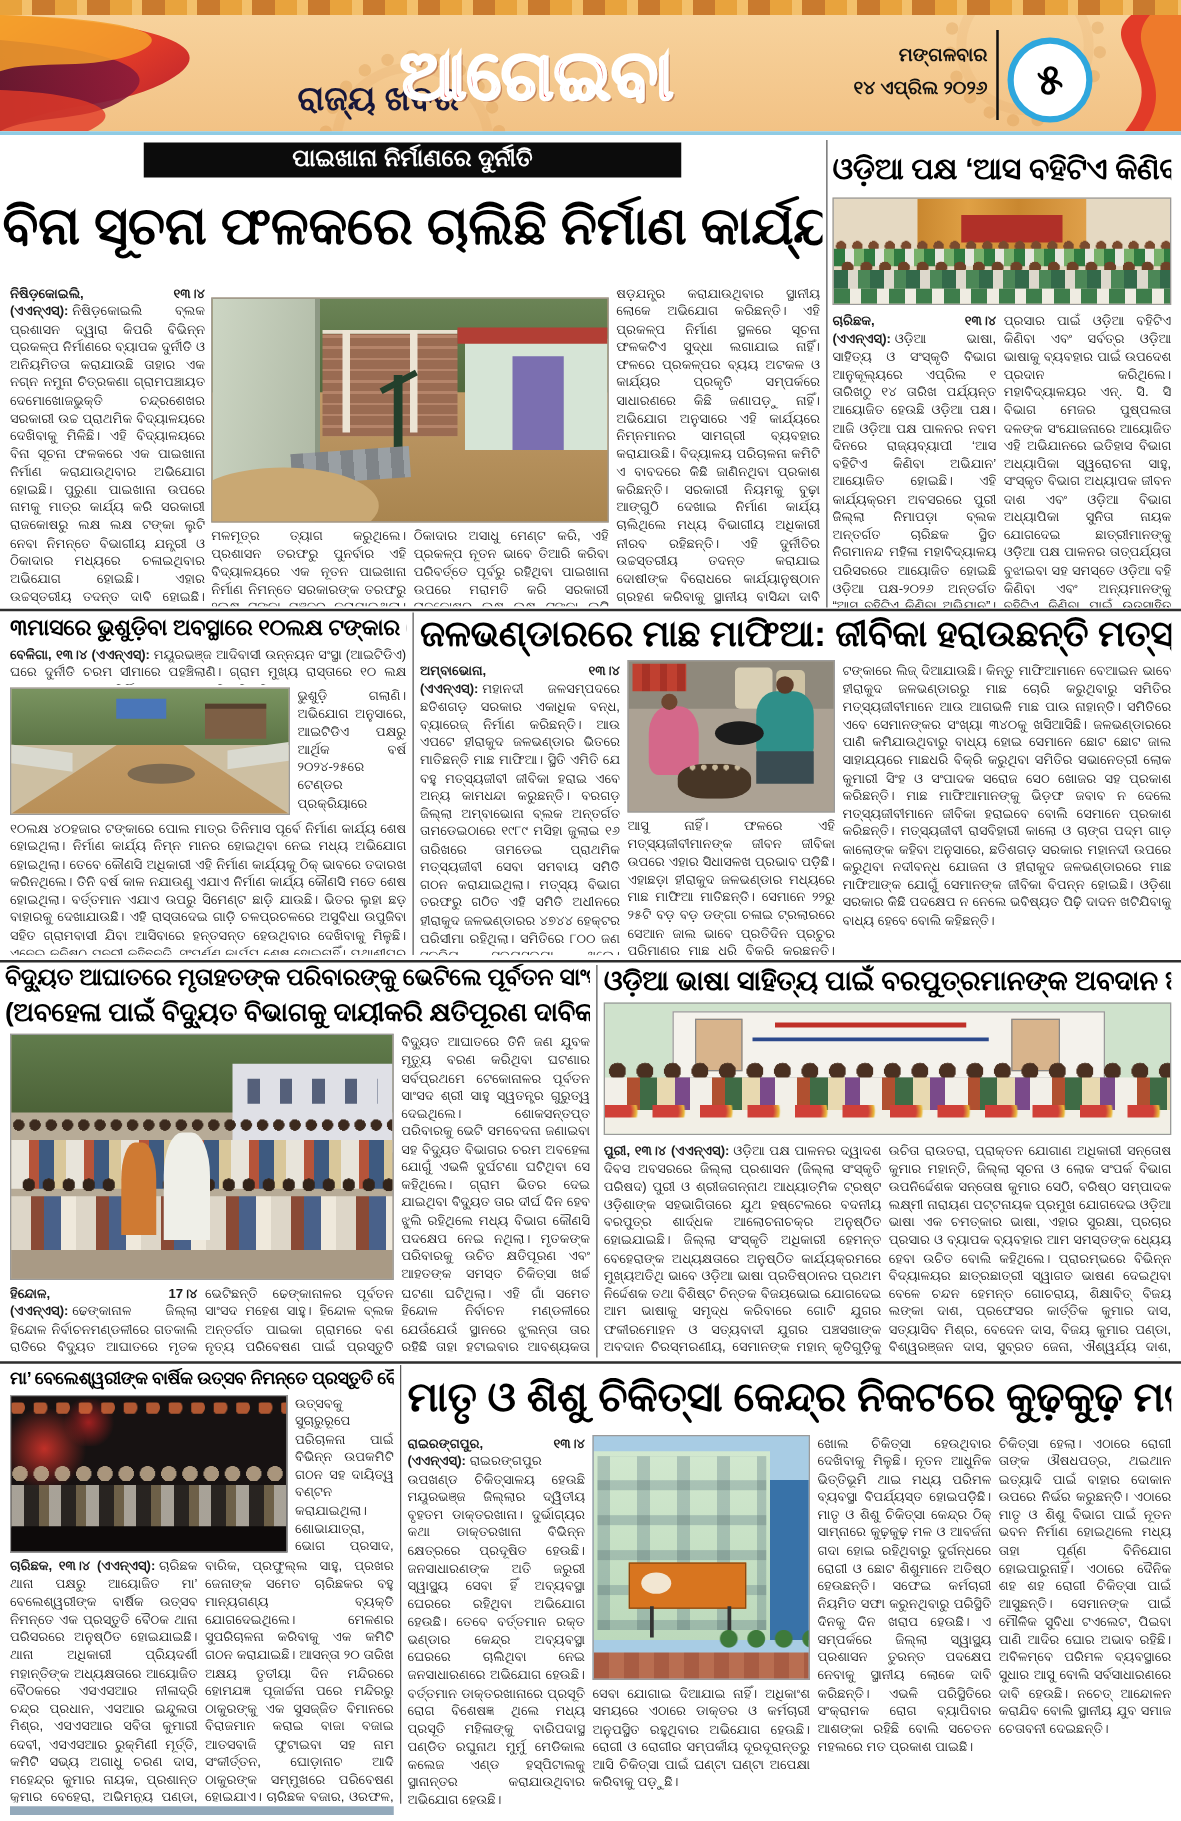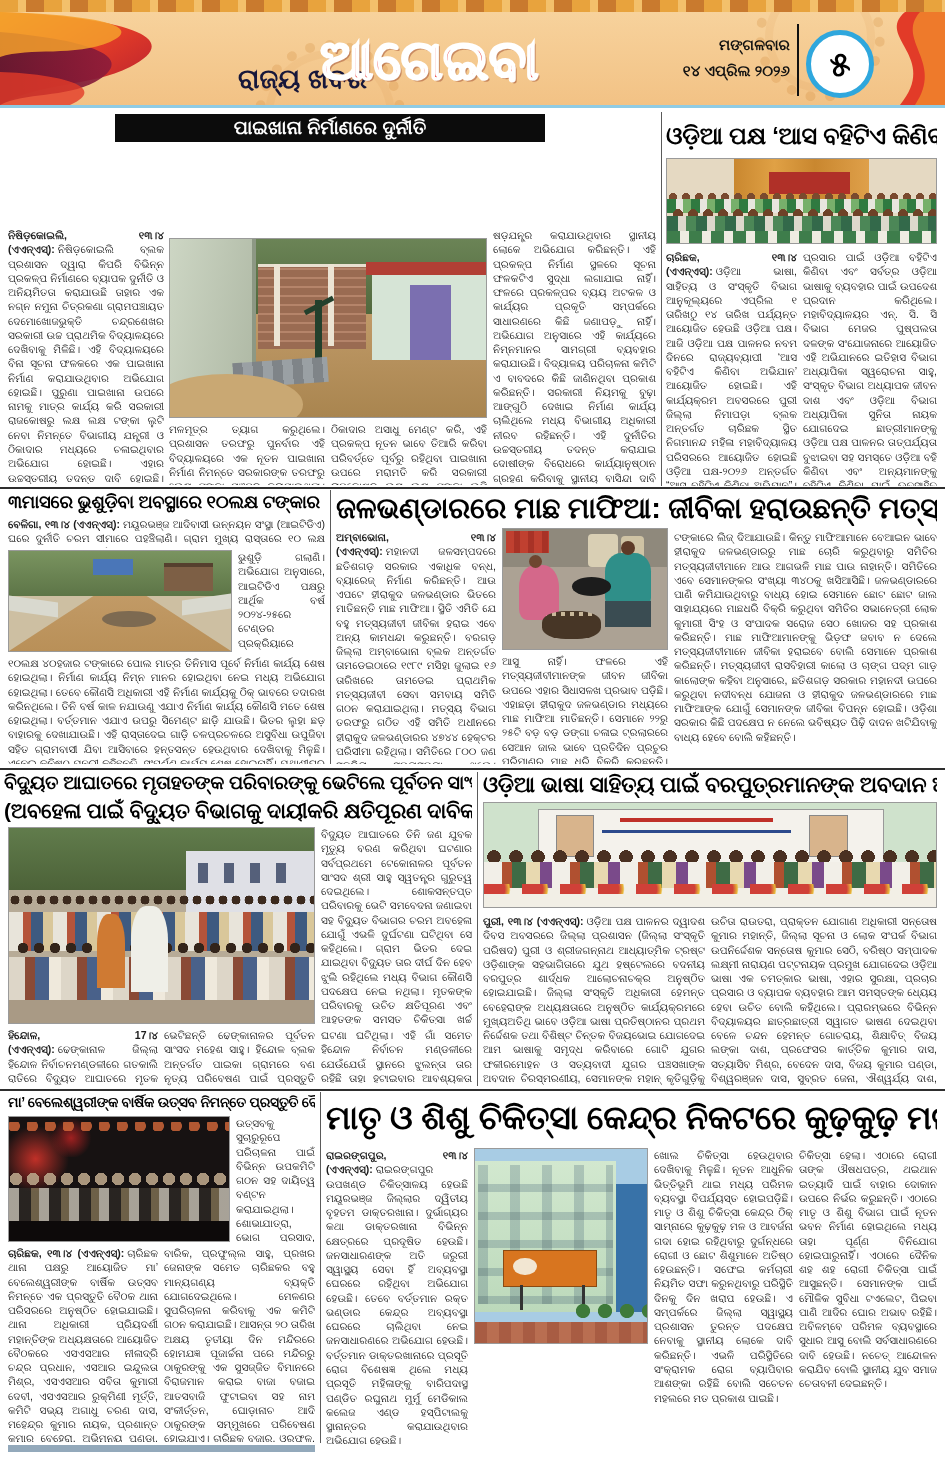--- a/index.html
+++ b/index.html
@@ -60,20 +60,21 @@
     <div class="abs" style="left:797px;top:12px;width:2px;height:72px;background:#111;"></div>
     <div class="abs" style="left:806px;top:18px;width:58px;height:58px;border-radius:50%;background:#fff;border:5px solid #2fa7dd;text-align:center;">
       <span style="font-size:34px;font-weight:800;color:#000;line-height:58px;">୫</span>
     </div>
   </div>
 
   <div class="abs" style="left:0;top:110px;width:688px;height:377px;">
     <div class="abs" style="left:115px;top:4px;width:430px;height:28px;background:#0c0c0c;text-align:center;">
       <span style="color:#fff;font-size:19px;font-weight:bold;line-height:28px;">ପାଇଖାନା ନିର୍ମାଣରେ ଦୁର୍ନୀତି</span>
     </div>
+    <div class="hl center" style="left:2px;top:34px;width:656px;height:76px;font-size:42px;line-height:74px;">ବିନା ସୂଚନା ଫଳକରେ ଚାଲିଛି ନିର୍ମାଣ କାର୍ଯ୍ୟ</div>
 
     <div class="body-col" style="left:8px;top:118px;width:156px;height:256px;">
       <span class="dl">ନିଷିଡ଼କୋଇଲି, ୧୩।୪ (ଏଏନ୍‌ଏସ୍):</span><span>ନିଷିଡ଼କୋଇଲି ବ୍ଲକ ପ୍ରଶାସନ ଦ୍ୱାରା କିପରି ବିଭିନ୍ନ ପ୍ରକଳ୍ପ ନିର୍ମାଣରେ ବ୍ୟାପକ ଦୁର୍ନୀତି ଓ ଅନିୟମିତତା କରାଯାଉଛି ତାହାର ଏକ ନଗ୍ନ ନମୁନା ଚିତ୍ରକଣା ଗ୍ରାମପଞ୍ଚାୟତ ଦେମୋଖୋଜଭୁକ୍ତି ଚନ୍ଦ୍ରଶେଖର ସରକାରୀ ଉଚ୍ଚ ପ୍ରାଥମିକ ବିଦ୍ୟାଳୟରେ ଦେଖିବାକୁ ମିଳିଛି। ଏହି ବିଦ୍ୟାଳୟରେ ବିନା ସୂଚନା ଫଳକରେ ଏକ ପାଇଖାନା ନିର୍ମାଣ କରାଯାଉଥିବାର ଅଭିଯୋଗ ହୋଇଛି। ପୁରୁଣା ପାଇଖାନା ଉପରେ ନାମକୁ ମାତ୍ର କାର୍ଯ୍ୟ କରି ସରକାରୀ ରାଜକୋଷରୁ ଲକ୍ଷ ଲକ୍ଷ ଟଙ୍କା ଲୁଟି ନେବା ନିମନ୍ତେ ବିଭାଗୀୟ ଯନ୍ତ୍ରୀ ଓ ଠିକାଦାର ମଧ୍ୟରେ ଚଳାଇଥିବାର ଅଭିଯୋଗ ହୋଇଛି। ଏହାର ଉଚ୍ଚସ୍ତରୀୟ ତଦନ୍ତ ଦାବି ହୋଇଛି। କଟକ ସଦର ନିର୍ବାଚନ ମଣ୍ଡଳୀ ତଥା ନିଷିଡ଼କୋଇଲି ବ୍ଲକ ଚିତ୍ରକଣା ଗ୍ରାମପଞ୍ଚାୟତ ଦେମୋଖୋ ଚନ୍ଦ୍ରଶେଖର ସରକାରୀ ଉଚ୍ଚ ପ୍ରାଥମିକ ବିଦ୍ୟାଳୟ ପରିସରରେ ଦୀର୍ଘ ଦିନ ହେଲା ଏକ ପାଇଖାନା ରହିଥିଲା। ଏହି ପାଇଖାନାରେ ବିଦ୍ୟାଳୟର ଛାତ୍ର ଛାତ୍ରୀ ଓ ଶିକ୍ଷକ ଶିକ୍ଷୟିତ୍ରୀମାନେ</span>
     </div>
 
     <div class="photo" style="left:169px;top:128px;width:318px;height:180px;background:#b5915f;">
       <div class="ph" style="left:0;top:0;width:100%;height:42%;background:linear-gradient(#6b8456,#51683d);"></div>
       <div class="ph" style="left:0;top:42%;width:100%;height:58%;background:linear-gradient(#c09a68,#a9854f);"></div>
       <div class="ph" style="left:28%;top:14%;width:34%;height:46%;background:repeating-linear-gradient(0deg,#9a6b52 0 7px,#b5846a 7px 9px);border-top:3px solid #e8e0d0;"></div>
       <div class="ph" style="left:33%;top:14%;width:6px;height:46%;background:#ece4d4;"></div>
@@ -236,17 +237,18 @@
       <div class="ph" style="left:0;top:6%;width:82%;height:78%;background:linear-gradient(#d2e8cf,#bcd9bb);"></div>
       <div class="ph" style="left:2%;top:8%;width:78%;height:72%;background-image:repeating-linear-gradient(0deg,rgba(70,100,120,.5) 0 8px,transparent 8px 28px),repeating-linear-gradient(90deg,rgba(70,100,120,.5) 0 10px,transparent 10px 32px);background-blend-mode:multiply;opacity:.55;"></div>
       <div class="ph" style="left:82%;top:18%;width:18%;height:66%;background:#3872a8;"></div>
       <div class="ph" style="left:16%;top:52%;width:54%;height:18%;background:#d8751f;border:1px solid #8a4a12;"></div>
       <div class="ph" style="left:22%;top:56%;width:14%;height:9%;background:#f2e6d2;border-radius:50%;"></div>
       <div class="ph" style="left:26%;top:70%;width:3px;height:13%;background:#333;"></div>
       <div class="ph" style="left:62%;top:70%;width:3px;height:13%;background:#333;"></div>
       <div class="ph" style="left:0;top:89%;width:100%;height:11%;background:repeating-linear-gradient(90deg,#a85c43 0 12px,#b96e51 12px 24px);"></div>
       <div class="ph dots" style="left:58%;top:80%;width:42%;height:9%;background-image:radial-gradient(circle at 8px 7px,#3e7a3a 40%,transparent 45%);background-size:22px 16px;"></div>
     </div>
+    <div class="body-col" style="left:148px;top:256px;width:174px;height:109px;">ସେବା ଯୋଗାଇ ଦିଆଯାଇ ନାହିଁ। ଅଧିକାଂଶ ସମୟରେ ଏଠାରେ ଡାକ୍ତର ଓ କର୍ମଚାରୀ ଅନୁପସ୍ଥିତ ରହୁଥିବାର ଅଭିଯୋଗ ହେଉଛି। ରୋଗୀ ଓ ରୋଗୀର ସମ୍ପର୍କୀୟ ଦୂରଦୂରାନ୍ତରୁ ଆସି ଚିକିତ୍ସା ପାଇଁ ଘଣ୍ଟା ଘଣ୍ଟା ଅପେକ୍ଷା କରିବାକୁ ପଡ଼ୁଛି।</div>
     <div class="body-col" style="left:328px;top:56px;width:139px;height:309px;">ଖୋଲ ଚିକିତ୍ସା ହେଉଥିବାର ଦେଖିବାକୁ ମିଳୁଛି। ନୂତନ ଆଧୁନିକ ଭିତ୍ତିଭୂମି ଥାଇ ମଧ୍ୟ ପରିମଳ ବ୍ୟବସ୍ଥା ବିପର୍ଯ୍ୟସ୍ତ ହୋଇପଡ଼ିଛି। ମାତୃ ଓ ଶିଶୁ ଚିକିତ୍ସା କେନ୍ଦ୍ର ଠିକ୍ ସାମ୍ନାରେ କୁଢ଼କୁଢ଼ ମଳ ଓ ଆବର୍ଜନା ଗଦା ହୋଇ ରହିଥିବାରୁ ଦୁର୍ଗନ୍ଧରେ ରୋଗୀ ଓ ଛୋଟ ଶିଶୁମାନେ ଅତିଷ୍ଠ ହେଉଛନ୍ତି। ସଫେଇ କର୍ମଚାରୀ ନିୟମିତ ସଫା କରୁନଥିବାରୁ ପରିସ୍ଥିତି ଦିନକୁ ଦିନ ଖରାପ ହେଉଛି। ଏ ସମ୍ପର୍କରେ ଜିଲ୍ଲା ସ୍ୱାସ୍ଥ୍ୟ ପ୍ରଶାସନ ତୁରନ୍ତ ପଦକ୍ଷେପ ନେବାକୁ ସ୍ଥାନୀୟ ଲୋକେ ଦାବି କରିଛନ୍ତି। ଏଭଳି ପରିସ୍ଥିତିରେ ସଂକ୍ରାମକ ରୋଗ ବ୍ୟାପିବାର ଆଶଙ୍କା ରହିଛି ବୋଲି ସଚେତନ ମହଲରେ ମତ ପ୍ରକାଶ ପାଇଛି।</div>
     <div class="body-col" style="left:473px;top:56px;width:138px;height:309px;">ଚିକିତ୍ସା ହେଲା। ଏଠାରେ ରୋଗୀ ତାଙ୍କ ଔଷଧପତ୍ର, ଥଇଥାନ ଇତ୍ୟାଦି ପାଇଁ ବାହାର ଦୋକାନ ଉପରେ ନିର୍ଭର କରୁଛନ୍ତି। ଏଠାରେ ମାତୃ ଓ ଶିଶୁ ବିଭାଗ ପାଇଁ ନୂତନ ଭବନ ନିର୍ମାଣ ହୋଇଥିଲେ ମଧ୍ୟ ତାହା ପୂର୍ଣ୍ଣ ବିନିଯୋଗ ହୋଇପାରୁନାହିଁ। ଏଠାରେ ଦୈନିକ ଶହ ଶହ ରୋଗୀ ଚିକିତ୍ସା ପାଇଁ ଆସୁଛନ୍ତି। ସେମାନଙ୍କ ପାଇଁ ମୌଳିକ ସୁବିଧା ଟଏଲେଟ, ପିଇବା ପାଣି ଆଦିର ଘୋର ଅଭାବ ରହିଛି। ଅବିଳମ୍ବେ ପରିମଳ ବ୍ୟବସ୍ଥାରେ ସୁଧାର ଆସୁ ବୋଲି ସର୍ବସାଧାରଣରେ ଦାବି ହେଉଛି। ନଚେତ୍ ଆନ୍ଦୋଳନ କରାଯିବ ବୋଲି ସ୍ଥାନୀୟ ଯୁବ ସମାଜ ଚେତାବନୀ ଦେଇଛନ୍ତି।</div>
   </div>
 
 </div>
 
 </body></html>

